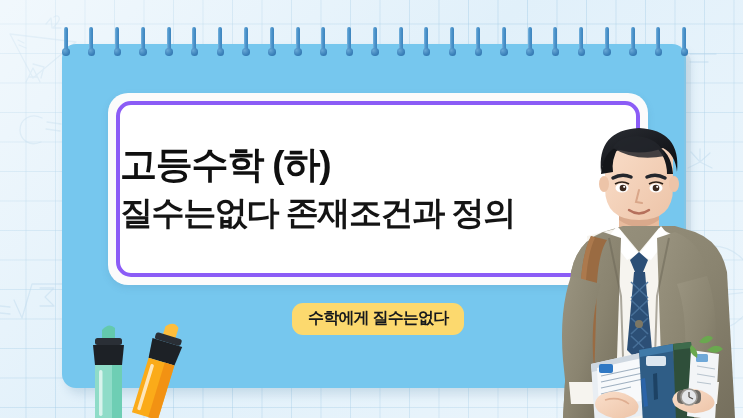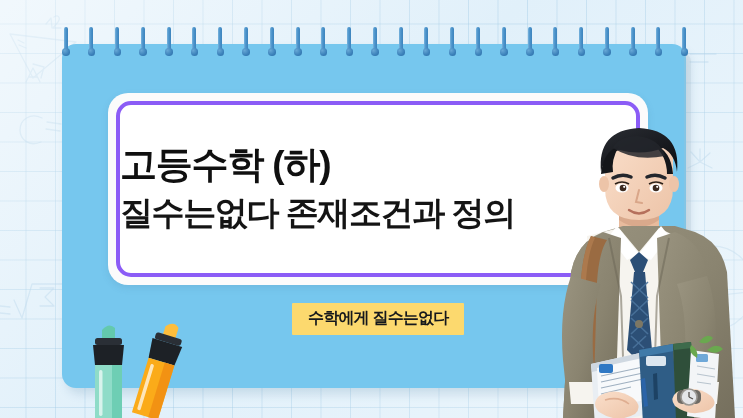--- a/index.html
+++ b/index.html
@@ -157,21 +157,21 @@
     white-space: nowrap;
   }
 
   
   .slogan-badge {
     position: absolute;
     left: 292px;
     top: 303px;
     padding: 7px 16px 9px 16px;
     background: #fcd96e;
-    border-radius: 1px;
+    border-radius: 11px;
     z-index: 7;
     font-size: 16px;
     font-weight: 700;
     color: #15181c;
     letter-spacing: -0.8px;
     white-space: nowrap;
     line-height: 1;
   }
 
   

